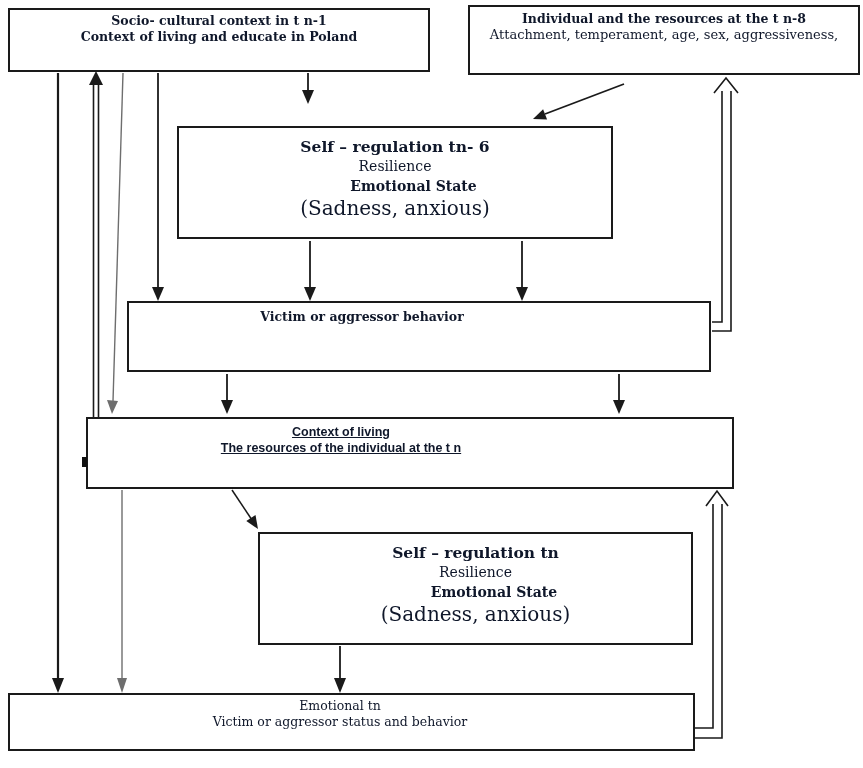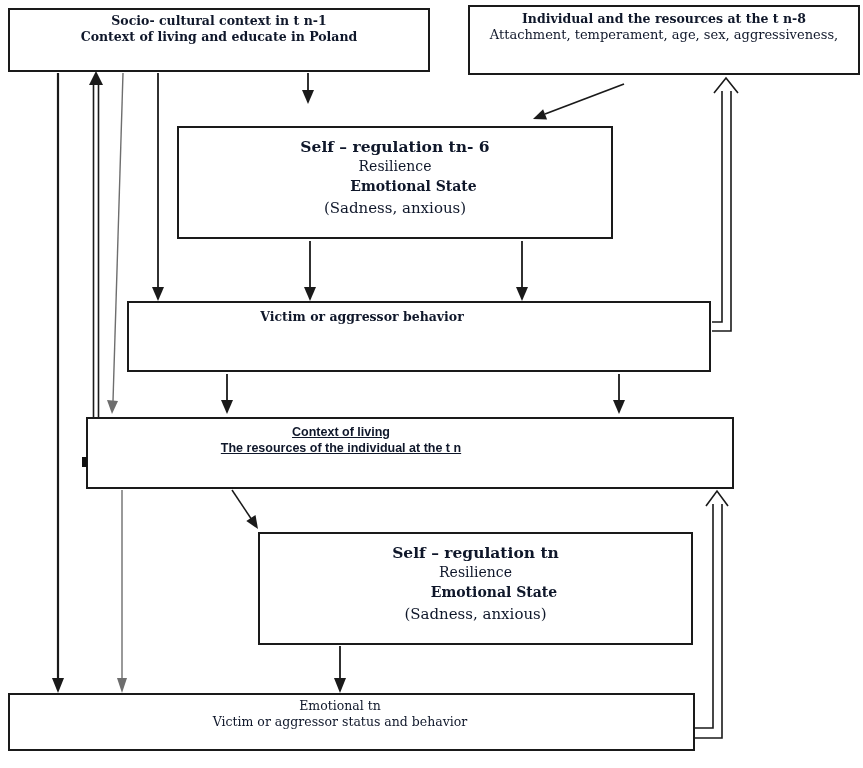--- a/index.html
+++ b/index.html
@@ -10,21 +10,21 @@
   .box {
     position:absolute; border:2px solid #1a1a1a; background:#ffffff;
     box-sizing:border-box;
   }
   .txt { position:absolute; text-align:center; line-height:16px; font-size:12.5px; }
   .b   { font-weight:bold; }
   .sans{ font-family:"Liberation Sans", sans-serif; }
   .big-line1 { font-size:15.5px; font-weight:bold; line-height:21px; }
   .big-line2 { font-size:14px;   line-height:19px; }
   .big-line3 { font-size:14px; font-weight:bold; line-height:21px;padding-left:37px; }
-  .big-line4 { font-size:15px; line-height:22px; }
+  .big-line4 { font-size:20px; line-height:22px; }
   svg.arrows { position:absolute; left:0; top:0; }
   .tick { position:absolute; background:#111; }
 </style>
 </head>
 <body>
 
 <div class="stage">
 
   <svg class="arrows" width="863" height="768" viewBox="0 0 863 768">
     <g stroke="#1a1a1a" stroke-width="1.8" fill="#1a1a1a">

